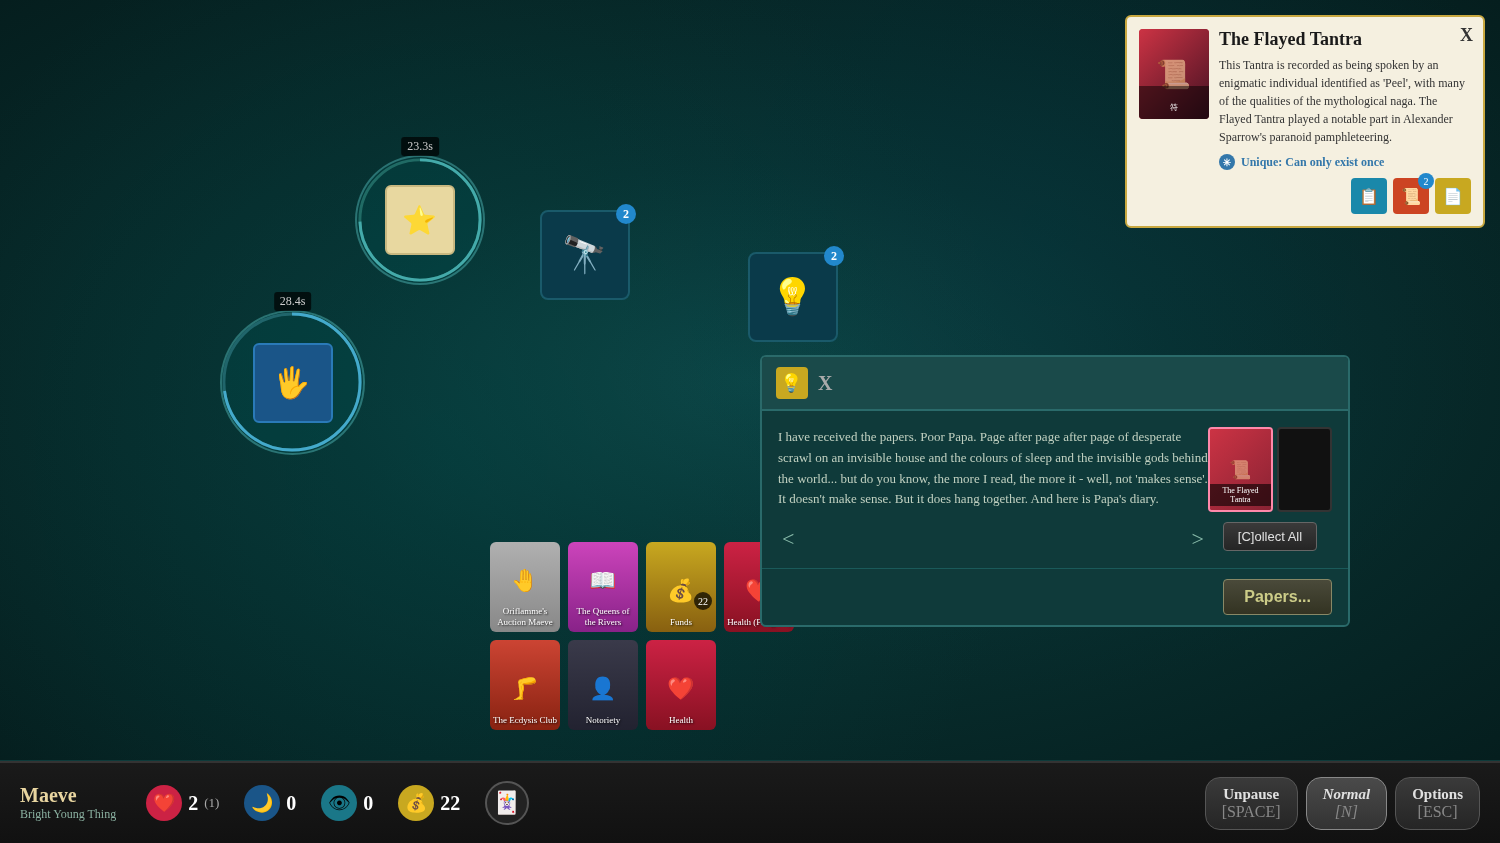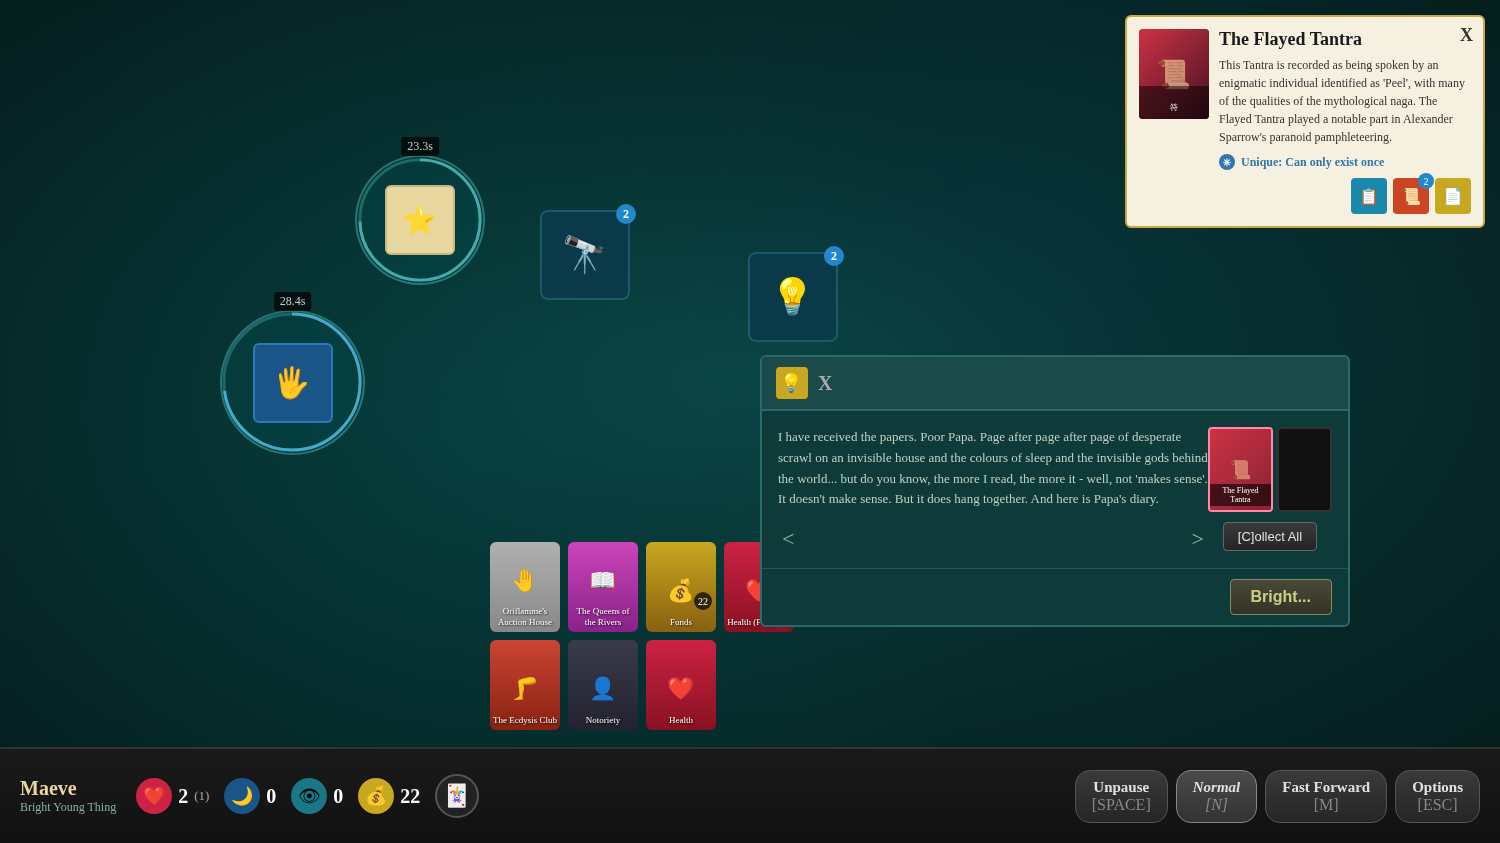--- a/index.html
+++ b/index.html
@@ -27,28 +27,29 @@
       position: absolute;
       inset: 0;
       background: 
         radial-gradient(circle at 30% 60%, rgba(0,80,80,0.3) 0%, transparent 50%),
         radial-gradient(circle at 70% 30%, rgba(0,60,80,0.2) 0%, transparent 40%);
     }
 
     
     .bottom-bar {
       width: 1500px;
-      height: 96px;
+      height: 82px;
       background: linear-gradient(to bottom, #1a1a1a, #111);
       border-top: 2px solid #333;
       position: absolute;
       bottom: 0;
       display: flex;
       align-items: center;
       padding: 0 20px;
+      gap: 10px;
     }
 
     
     .player-info {
       display: flex;
       flex-direction: column;
       margin-right: 20px;
     }
     .player-name {
       color: #e8d5a0;
@@ -563,21 +564,21 @@
     <div style="font-size:36px;color:#c8a820;">💡</div>
     <div class="card-badge">2</div>
   </div>
 
   <div class="hand-cards">
 
     <div class="hand-row">
 
       <div class="hand-card" style="background: linear-gradient(to bottom, #b0b0b0, #888888);">
         <div class="card-icon">🤚</div>
-        <div class="card-name">Oriflamme's Auction House</div>
+        <div class="card-name">Oriflamme's Auction Maeve</div>
       </div>
 
       <div class="hand-card" style="background: linear-gradient(to bottom, #cc44bb, #882288);">
         <div class="card-icon">📖</div>
         <div class="card-name">The Queens of the Rivers</div>
       </div>
 
       <div class="hand-card" style="background: linear-gradient(to bottom, #c8a820, #886010);">
         <div class="card-icon">💰</div>
         <div class="card-name">Funds</div>
@@ -663,21 +664,21 @@
           <div class="puzzle-mini-card">
             <div style="position:absolute;inset:0;background:linear-gradient(135deg,#cc3344,#882233);display:flex;align-items:center;justify-content:center;font-size:18px;color:rgba(255,255,255,0.5);">📜</div>
             <div class="puzzle-mini-label">The Flayed Tantra</div>
           </div>
           <div class="puzzle-mini-card-dark"></div>
         </div>
         <button class="collect-btn">[C]ollect All</button>
       </div>
     </div>
     <div class="puzzle-footer">
-      <button class="running-btn">Bright...</button>
+      <button class="running-btn">Papers...</button>
     </div>
   </div>
 
 </div>
 
 <div class="bottom-bar">
 
   <div class="player-info">
     <span class="player-name">Maeve</span>
     <span class="player-subtitle">Bright Young Thing</span>
@@ -711,21 +712,17 @@
   <div class="control-buttons">
     <div class="ctrl-btn">
       <span class="btn-label">Unpause</span>
       <span class="btn-key">[SPACE]</span>
     </div>
     <div class="ctrl-btn active">
       <span class="btn-label">Normal</span>
       <span class="btn-key">[N]</span>
     </div>
     <div class="ctrl-btn">
-      <span class="btn-label">Fast Forward</span>
-      <span class="btn-key">[M]</span>
-    </div>
-    <div class="ctrl-btn">
       <span class="btn-label">Options</span>
       <span class="btn-key">[ESC]</span>
     </div>
   </div>
 </div>
 
 </body></html>

